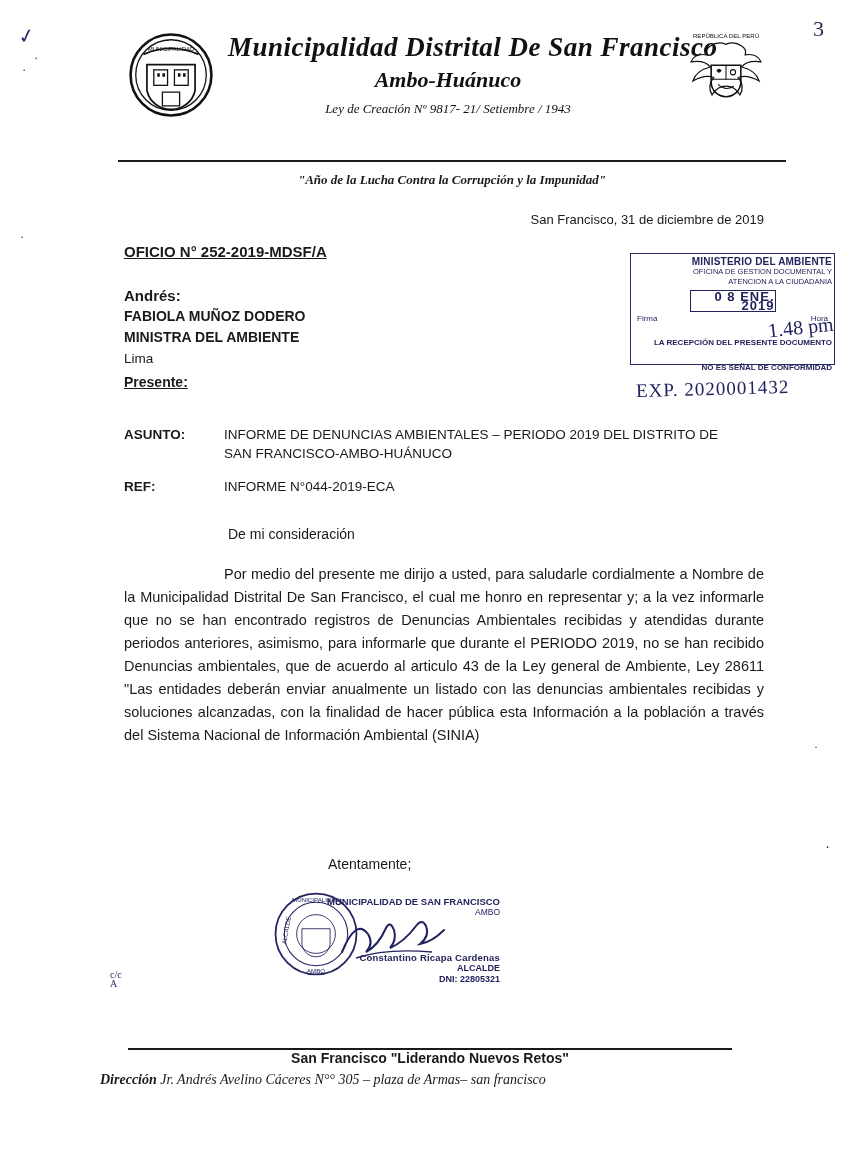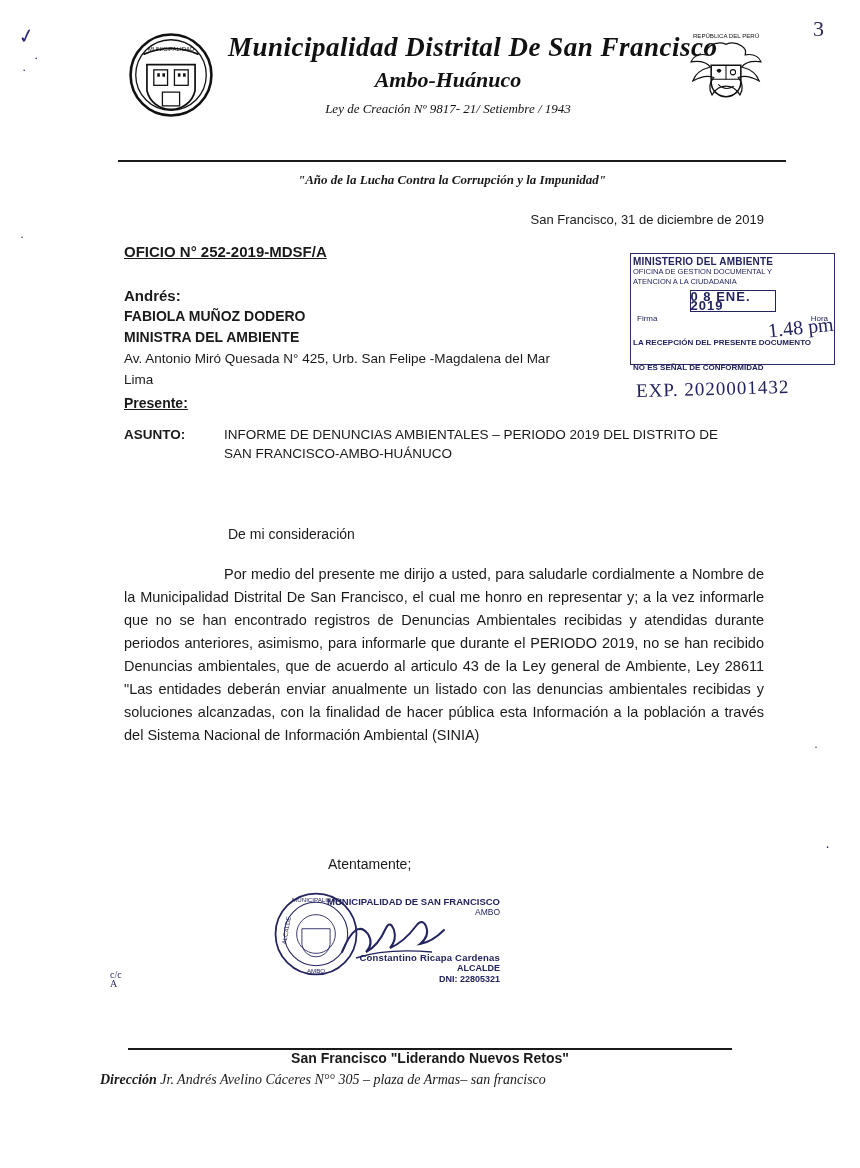--- a/index.html
+++ b/index.html
@@ -159,21 +159,21 @@
   .stamp {
     position: absolute;
     top: 253px;
     left: 630px;
     width: 205px;
     height: 112px;
     border: 1.5px solid #2a2a66;
     color: #23235e;
     font-size: 7.5px;
     line-height: 9px;
-    text-align: left;
+    text-align: right;
     box-sizing: border-box;
     padding: 3px 2px 0 2px;
   }
   .stamp-t1 { font-weight: bold; font-size: 10px; letter-spacing: 0.2px; }
   .stamp-t2 { font-size: 7.5px; margin-top: 1px; }
   .stamp-date {
     margin: 4px auto 2px auto;
     border: 1.5px solid #23235e;
     width: 84px;
     font-size: 13px;
@@ -368,21 +368,20 @@
   <div class="year-motto">"Año de la Lucha Contra la Corrupción y la Impunidad"</div>
 
   <div class="place-date">San Francisco, 31 de diciembre  de 2019</div>
 
   <div class="oficio">OFICIO N° 252-2019-MDSF/A</div>
 
   <div class="addr-block">
     <div class="addr-senor">Andrés:</div>
     <div class="addr-name">FABIOLA MUÑOZ DODERO</div>
     <div class="addr-role">MINISTRA DEL AMBIENTE</div>
-    <div class="addr-street">Av. Antonio Miró Quesada N° 425, Urb. San Felipe -Magdalena del Mar</div>
     <div class="addr-city">Lima</div>
     <span class="addr-presente">Presente:</span>
   </div>
 
   <div class="stamp">
     <div class="stamp-t1">MINISTERIO  DEL AMBIENTE</div>
     <div class="stamp-t2">OFICINA DE GESTION DOCUMENTAL Y</div>
     <div class="stamp-t2">ATENCION A LA CIUDADANIA</div>
     <div class="stamp-date">0 8  ENE. 2019</div>
     <div class="stamp-firma">
@@ -392,20 +391,23 @@
     <div class="stamp-foot">LA RECEPCIÓN DEL PRESENTE DOCUMENTO</div>
     <div class="stamp-foot">NO ES SEÑAL DE CONFORMIDAD</div>
   </div>
   <div class="stamp-hand">1.48 pm</div>
   <div class="exp-hand">EXP. 2020001432</div>
 
   <div class="meta-row asunto">
     <span class="meta-label">ASUNTO:</span><span class="meta-value">INFORME DE DENUNCIAS AMBIENTALES – PERIODO 2019 DEL DISTRITO DE SAN FRANCISCO-AMBO-HUÁNUCO</span>
   </div>
 
+  <div class="meta-row ref">
+    <span class="meta-label">REF:</span><span class="meta-value">INFORME N°044-2019-ECA</span>
+  </div>
 
   <div class="salutation">De mi consideración</div>
 
   <div class="body-par par1">Por medio del presente me dirijo a usted, para saludarle cordialmente a Nombre de la Municipalidad Distrital De San Francisco, el cual me honro en representar y; a la vez informarle que no se han encontrado registros de Denuncias Ambientales recibidas y atendidas durante periodos anteriores, asimismo, para informarle que durante el PERIODO 2019, no se han recibido Denuncias ambientales, que de acuerdo al articulo 43 de la Ley general de Ambiente, Ley 28611 "Las entidades deberán enviar anualmente un listado con las denuncias ambientales recibidas y soluciones alcanzadas, con la finalidad de hacer pública esta Información a la población a través del Sistema Nacional de Información Ambiental (SINIA)</div>
 
   <div class="atentamente">Atentamente;</div>
 
   <svg class="seal" viewBox="0 0 100 100">
     <circle cx="50" cy="50" r="46" fill="none" stroke="#23235e" stroke-width="2"></circle>
     <circle cx="50" cy="50" r="36" fill="none" stroke="#23235e" stroke-width="1.2"></circle>

